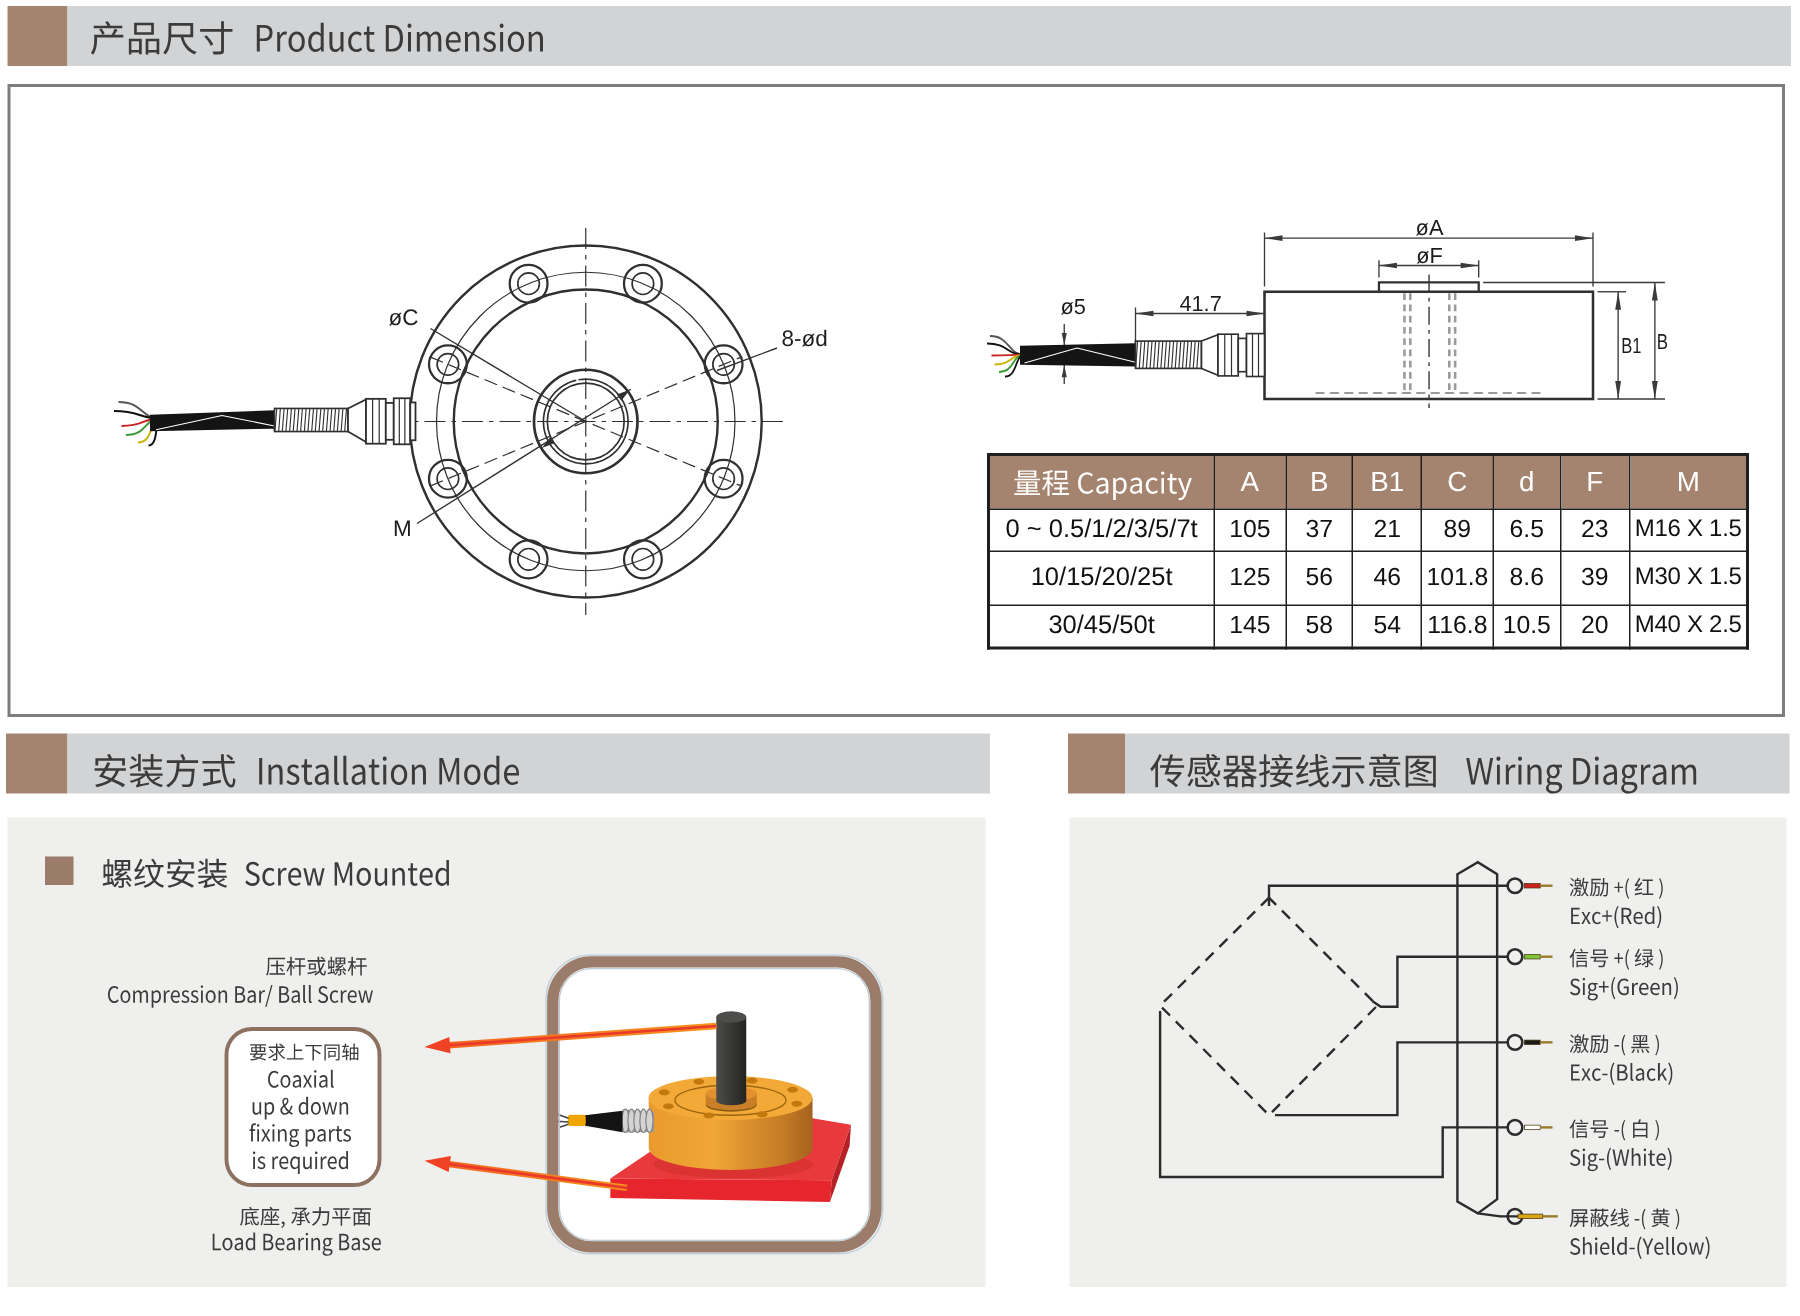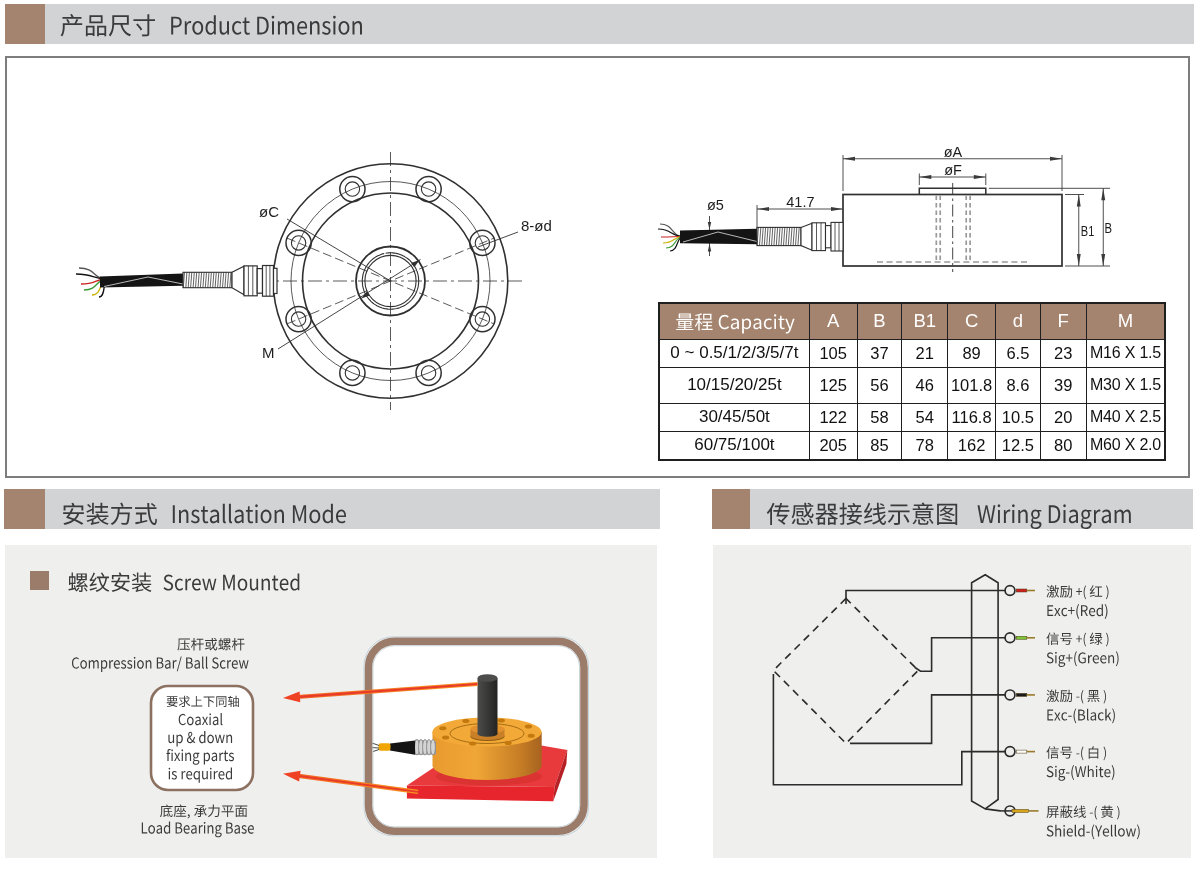--- a/index.html
+++ b/index.html
@@ -45,37 +45,27 @@
           <td style="">125</td>
           <td style="">56</td>
           <td style="">46</td>
           <td style="">101.8</td>
           <td style="">8.6</td>
           <td style="">39</td>
           <td style="font-size:16px;letter-spacing:-0.2px;">M30 X 1.5</td>
         </tr>
         <tr style="height:28.25px">
           <td style="font-size:17px;">30/45/50t</td>
-          <td style="">122</td>
+          <td style="">145</td>
           <td style="">58</td>
           <td style="">54</td>
           <td style="">116.8</td>
           <td style="">10.5</td>
           <td style="">20</td>
           <td style="font-size:16px;letter-spacing:-0.2px;">M40 X 2.5</td>
-        </tr>
-        <tr style="height:28.25px">
-          <td style="font-size:17px;">60/75/100t</td>
-          <td style="">205</td>
-          <td style="">85</td>
-          <td style="">78</td>
-          <td style="">162</td>
-          <td style="">12.5</td>
-          <td style="">80</td>
-          <td style="font-size:16px;letter-spacing:-0.2px;">M60 X 2.0</td>
         </tr>
       </tbody>
     </table>
 <svg style="position:absolute;left:0;top:0" width="1200" height="877" viewBox="0 0 1200 877">
       <g stroke="#303030" fill="none">
         <circle cx="390.5" cy="281.0" r="117.3" stroke-width="1.6"></circle>
         <circle cx="390.5" cy="281.0" r="88" stroke-width="1.6"></circle>
         <circle cx="390.5" cy="281.0" r="99.5" stroke-width="0.8"></circle>
         <circle cx="390.5" cy="281.0" r="34.5" stroke-width="1.8"></circle>
         <polyline points="385.6,253.2 387.1,253.0 388.5,252.9 390.0,252.8 391.5,252.8 393.0,252.9 394.4,253.1 395.9,253.3 397.3,253.6 398.7,254.0 400.1,254.5 401.5,255.0 402.9,255.7 404.2,256.3 405.4,257.1 406.7,257.9 407.9,258.8 409.0,259.7 410.1,260.7 411.1,261.8 412.1,262.9 413.0,264.0 413.9,265.2 414.7,266.5 415.4,267.8 416.1,269.1 416.6,270.4 417.2,271.8 417.6,273.2 418.0,274.7 418.3,276.1 418.5,277.6 418.6,279.0 418.7,280.5 418.7,282.0 418.6,283.5 418.4,284.9 418.2,286.4 417.9,287.8 417.5,289.2 417.0,290.6 416.5,292.0 415.8,293.4 415.2,294.7 414.4,295.9 413.6,297.2 412.7,298.4 411.8,299.5 410.8,300.6 409.7,301.6 408.6,302.6 407.5,303.5 406.3,304.4 405.0,305.2 403.7,305.9 402.4,306.6 401.1,307.1 399.7,307.7 398.3,308.1 396.8,308.5 395.4,308.8 393.9,309.0 392.5,309.1 391.0,309.2 389.5,309.2 388.0,309.1 386.6,308.9 385.1,308.7 383.7,308.4 382.3,308.0 380.9,307.5 379.5,307.0 378.1,306.3 376.8,305.7 375.6,304.9 374.3,304.1 373.1,303.2 372.0,302.3 370.9,301.3 369.9,300.2 368.9,299.1 368.0,298.0 367.1,296.8 366.3,295.5 365.6,294.2 364.9,292.9 364.4,291.6 363.8,290.2 363.4,288.8 363.0,287.3 362.7,285.9 362.5,284.4 362.4,283.0 362.3,281.5 362.3,280.0 362.4,278.5 362.6,277.1 362.8,275.6 363.1,274.2 363.5,272.8 364.0,271.4 364.5,270.0 365.2,268.6 365.8,267.3 366.6,266.1 367.4,264.8 368.3,263.6 369.2,262.5 370.2,261.4 371.3,260.4 372.4,259.4 373.5,258.5 374.7,257.6 376.0,256.8 377.3,256.1 378.6,255.4 379.9,254.9 381.3,254.3 382.7,253.9 384.2,253.5" stroke-width="1.1" fill="none"></polyline>

